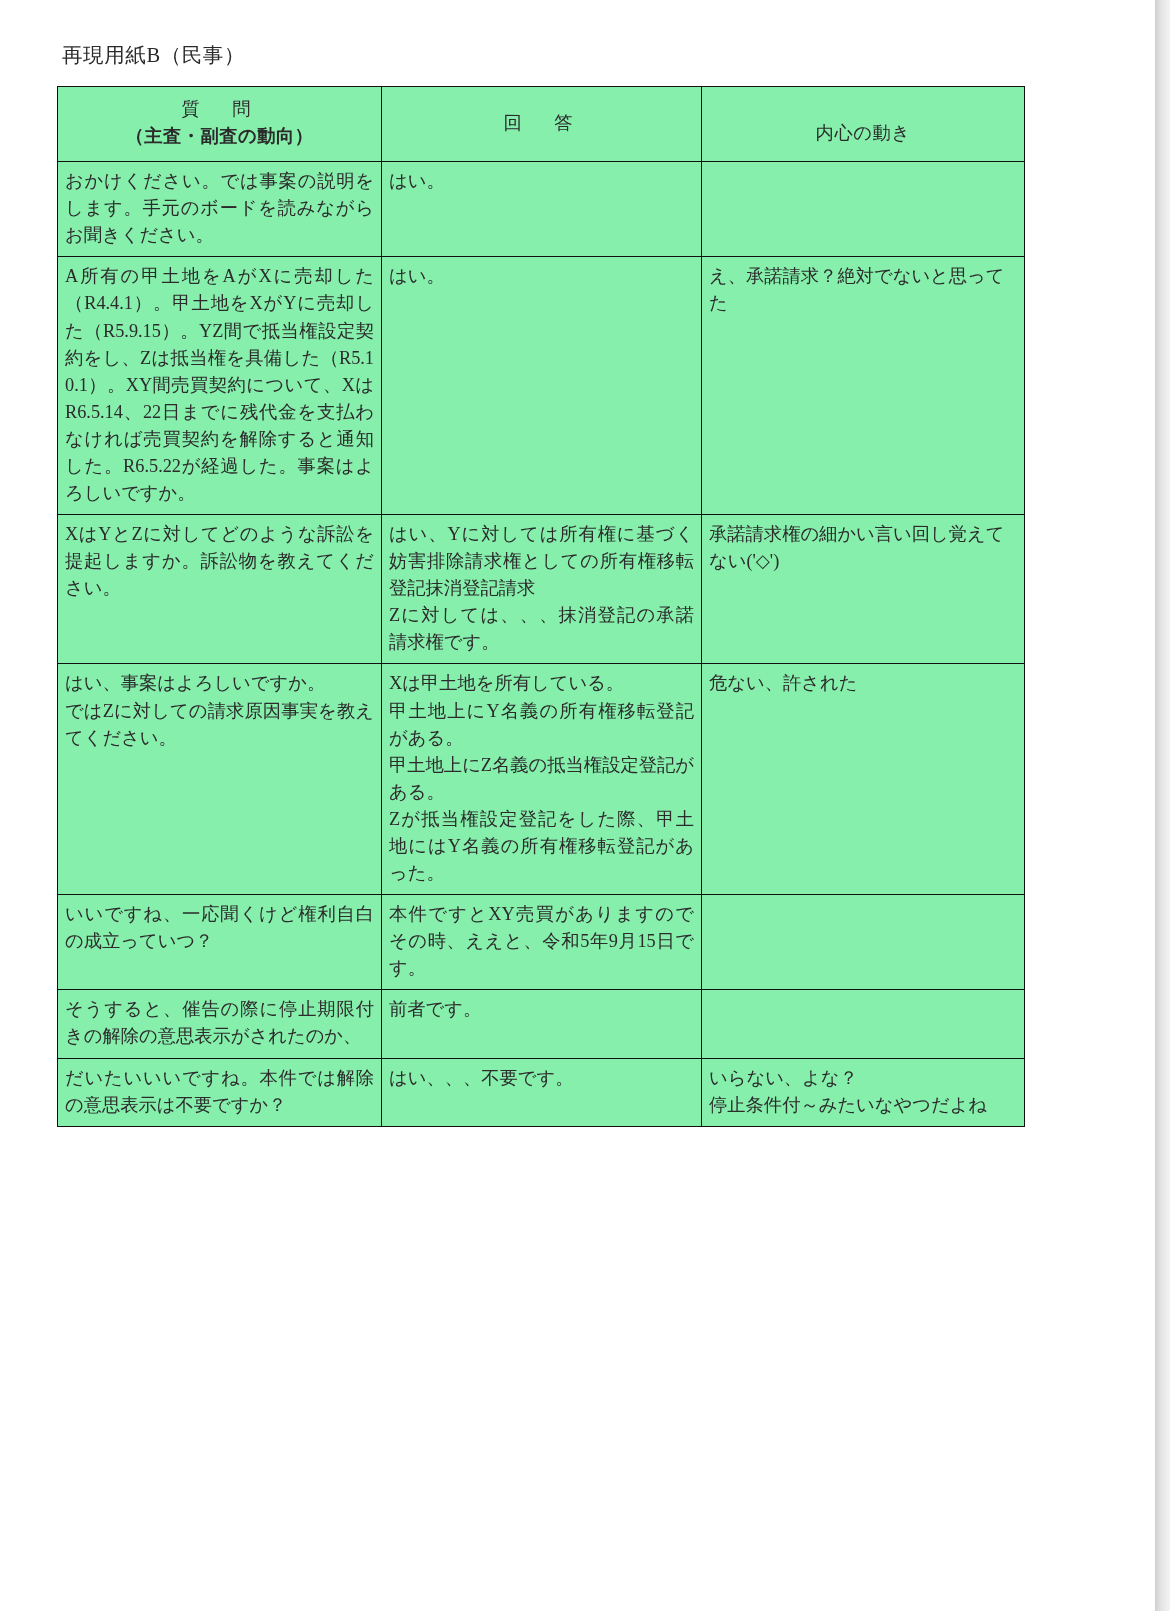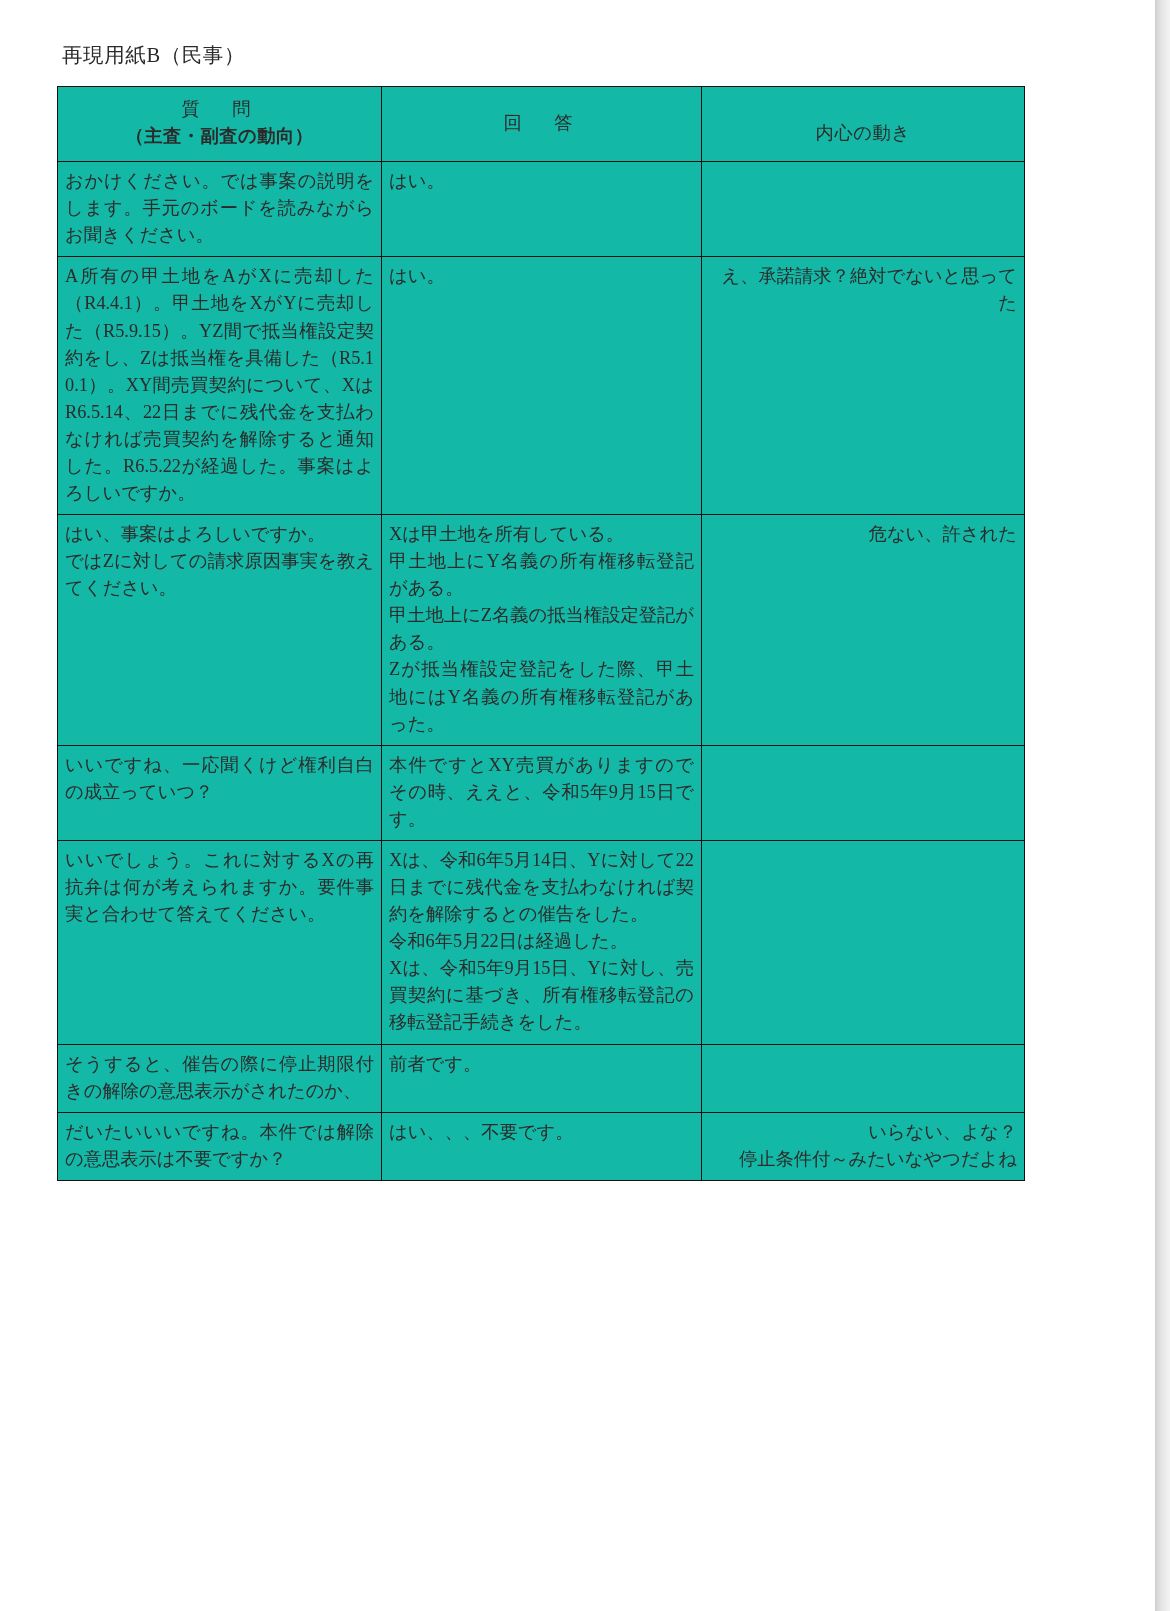--- a/index.html
+++ b/index.html
@@ -42,21 +42,21 @@
     color: #2a2a2a;
     white-space: nowrap;
   }
   #exam-table {
     position: absolute;
     left: 57px;
     top: 86px;
     width: 967px;
     border-collapse: collapse;
     table-layout: fixed;
-    background: #14b8a6;
+    background: #86efac;
   }
   #exam-table col.c-q { width: 324px; }
   #exam-table col.c-a { width: 320px; }
   #exam-table col.c-m { width: 323px; }
 
   #exam-table th,
   #exam-table td {
     border: 1.2px solid #111;
     vertical-align: top;
     padding: 6px 7px 7px 7px;
@@ -76,21 +76,21 @@
   .hdr-single { display: block; letter-spacing: 7px; }
   .hdr-plain { display: block; letter-spacing: 0.5px; margin-top: 20px; }
 
   .cell-text {
     display: block;
     white-space: pre-wrap;
   }
   
   td.q-cell .cell-text { text-align: justify; text-align-last: left; }
   td.a-cell .cell-text { text-align: justify; text-align-last: left; }
-  td.m-cell .cell-text { text-align: right; }
+  td.m-cell .cell-text { text-align: left; }
 
   tbody tr td { }
 </style>
 </head>
 <body>
 
 <div id="page-sheet">
 
   <div id="doc-title">再現用紙B（民事）</div>
 
@@ -132,20 +132,32 @@
           </td>
           <td class="a-cell">
             <span class="cell-text">はい。</span>
           </td>
           <td class="m-cell">
             <span class="cell-text">え、承諾請求？絶対でないと思ってた</span>
           </td>
         </tr>
         <tr>
           <td class="q-cell">
+            <span class="cell-text">XはYとZに対してどのような訴訟を提起しますか。訴訟物を教えてください。</span>
+          </td>
+          <td class="a-cell">
+            <span class="cell-text">はい、Yに対しては所有権に基づく妨害排除請求権としての所有権移転登記抹消登記請求
+Zに対しては、、、抹消登記の承諾請求権です。</span>
+          </td>
+          <td class="m-cell">
+            <span class="cell-text">承諾請求権の細かい言い回し覚えてない('◇')ゞ</span>
+          </td>
+        </tr>
+        <tr>
+          <td class="q-cell">
             <span class="cell-text">はい、事案はよろしいですか。
 ではZに対しての請求原因事実を教えてください。</span>
           </td>
           <td class="a-cell">
             <span class="cell-text">Xは甲土地を所有している。
 甲土地上にY名義の所有権移転登記がある。
 甲土地上にZ名義の抵当権設定登記がある。
 Zが抵当権設定登記をした際、甲土地にはY名義の所有権移転登記があった。</span>
           </td>
           <td class="m-cell">
@@ -158,33 +170,20 @@
           </td>
           <td class="a-cell">
             <span class="cell-text">本件ですとXY売買がありますのでその時、ええと、令和5年9月15日です。</span>
           </td>
           <td class="m-cell">
             <span class="cell-text"></span>
           </td>
         </tr>
         <tr>
           <td class="q-cell">
-            <span class="cell-text">いいでしょう。これに対するXの再抗弁は何が考えられますか。要件事実と合わせて答えてください。</span>
-          </td>
-          <td class="a-cell">
-            <span class="cell-text">Xは、令和6年5月14日、Yに対して22日までに残代金を支払わなければ契約を解除するとの催告をした。
-令和6年5月22日は経過した。
-Xは、令和5年9月15日、Yに対し、売買契約に基づき、所有権移転登記の移転登記手続きをした。</span>
-          </td>
-          <td class="m-cell">
-            <span class="cell-text"></span>
-          </td>
-        </tr>
-        <tr>
-          <td class="q-cell">
             <span class="cell-text">そうすると、催告の際に停止期限付きの解除の意思表示がされたのか、</span>
           </td>
           <td class="a-cell">
             <span class="cell-text">前者です。</span>
           </td>
           <td class="m-cell">
             <span class="cell-text"></span>
           </td>
         </tr>
         <tr>

